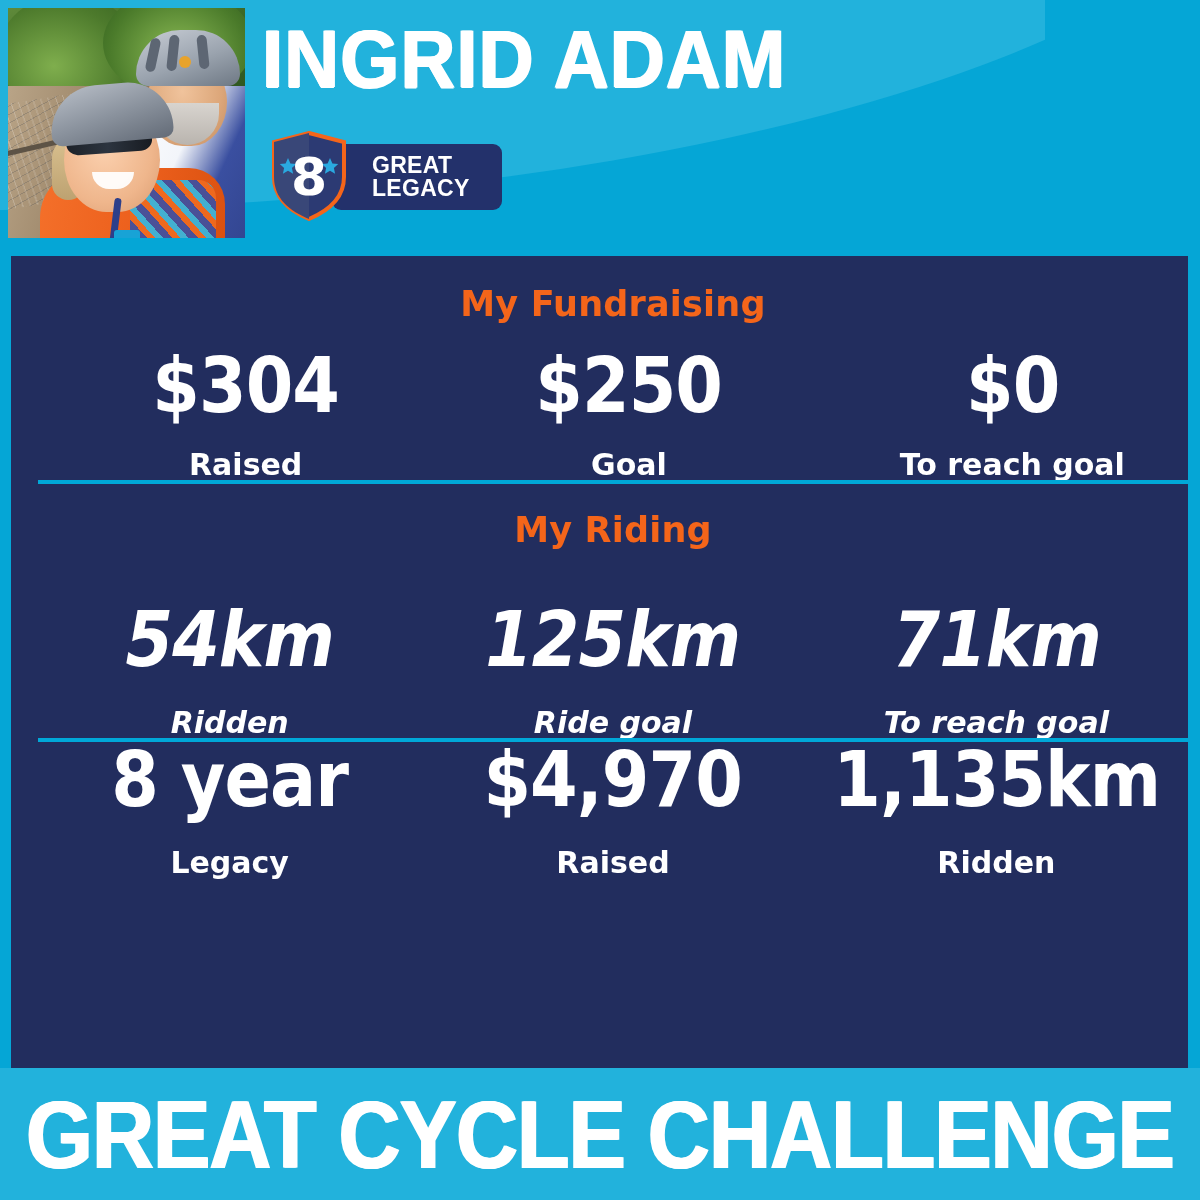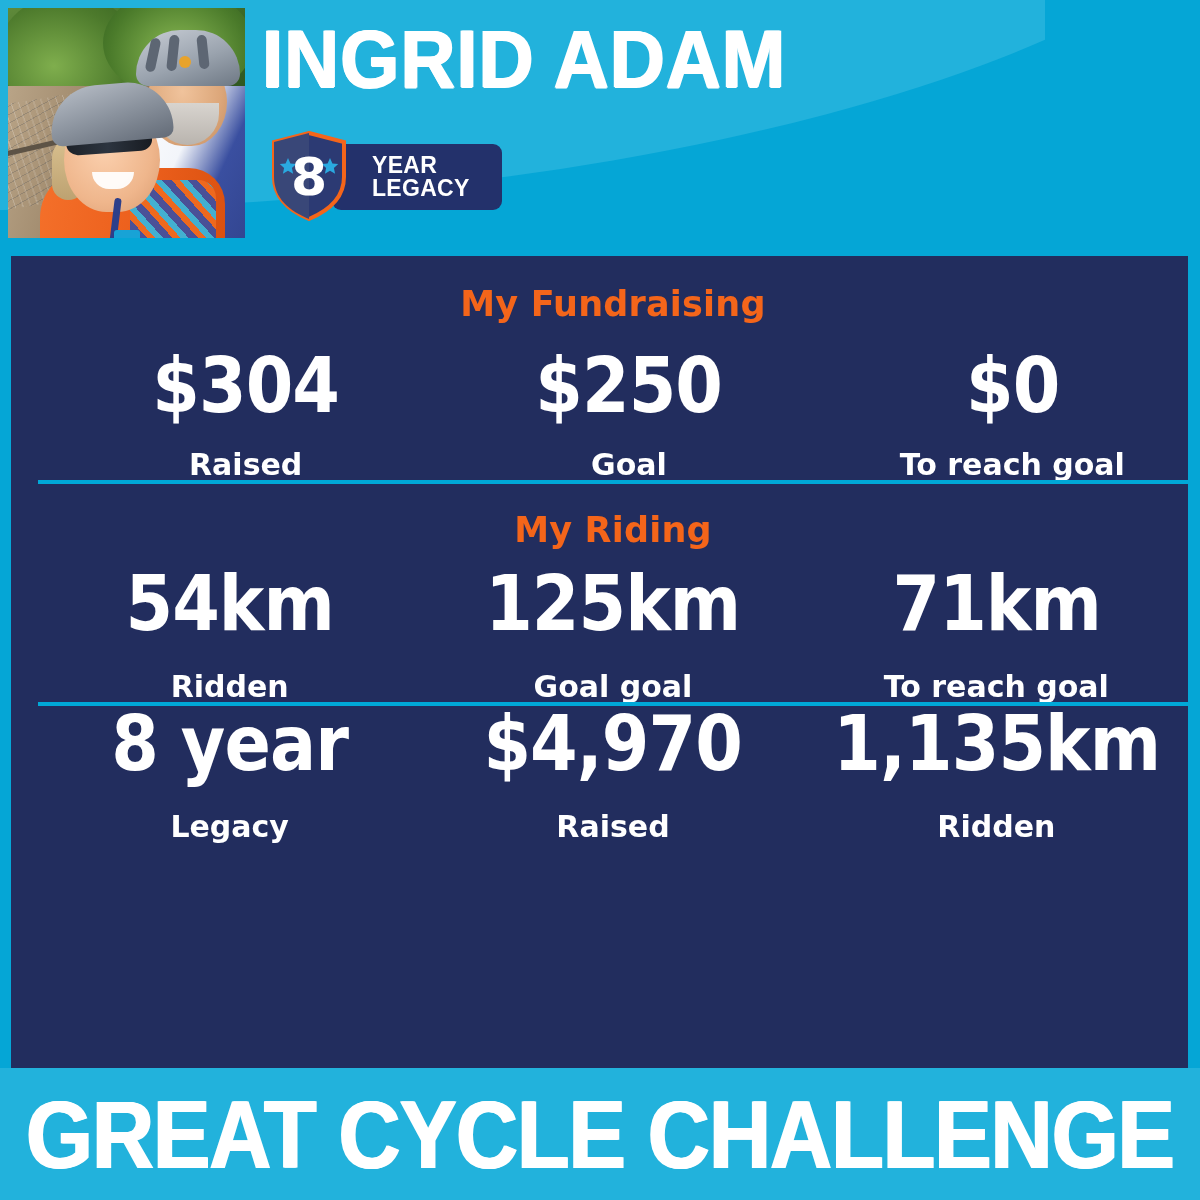--- a/index.html
+++ b/index.html
@@ -127,21 +127,21 @@
     font-family:"DejaVu Sans", sans-serif;
     transform:scaleX(.9); display:block;
   }
   .stat .lbl {
     color:#ffffff; font-weight:700; font-size:30px; line-height:1;
     font-family:"DejaVu Sans", sans-serif;
   }
   .s1 .sec-title { padding-top:28px; }
   .s1 .stats { margin-top:24px;margin-left:16px; }
   .s1 .lbl { margin-top:26px; }
-  .s2 .stats { margin-top:16px; }
+  .s2 .stats { margin-top:52px;font-style:italic; }
   .s2 .lbl { margin-top:30px; }
   .s3 .stats { }
   .s3 .lbl { margin-top:30px; }
 
   
   .footer {
     position:absolute; left:0; top:1068px; width:1200px; height:132px;
     background:#22B2DC; display:flex; align-items:center; justify-content:center;
   }
   .footer-text {
@@ -184,21 +184,21 @@
     <div class="w-glass"></div>
     <div class="w-helmet"></div>
     <div class="w-lanyard"></div>
     <div class="w-badge"></div>
   </div>
 
   <div class="rider-name">INGRID ADAM</div>
 
   <div class="legacy-badge">
     <div class="legacy-plate">
-      <span>YEAR</span>
+      <span>GREAT</span>
       <span>LEGACY</span>
     </div>
     <div class="shield-wrap">
       <svg width="78" height="90" viewBox="0 0 78 90">
         <path d="M39 2 L74 11 V46 C74 68 58 80 39 88 C20 80 4 68 4 46 V11 Z" fill="#2c3a73" stroke="#F4651A" stroke-width="4"></path>
         <path d="M39 2 L4 11 V46 C4 68 20 80 39 88 Z" fill="#394778"></path>
         <polygon points="17,26 19.4,31.4 25.2,32 20.9,36 22.1,41.8 17,38.8 11.9,41.8 13.1,36 8.8,32 14.6,31.4" fill="#2aa9e0" transform="translate(1,1)"></polygon>
         <polygon points="61,26 63.4,31.4 69.2,32 64.9,36 66.1,41.8 61,38.8 55.9,41.8 57.1,36 52.8,32 58.6,31.4" fill="#2aa9e0" transform="translate(-1,1)"></polygon>
         <text x="39" y="64" text-anchor="middle" font-family="DejaVu Sans, sans-serif" font-size="52" font-weight="bold" fill="#ffffff">8</text>
       </svg>
@@ -228,21 +228,21 @@
 
   <div class="section s2">
     <div class="sec-title">My Riding</div>
     <div class="stats">
       <div class="stat">
         <span class="val">54km</span>
         <div class="lbl">Ridden</div>
       </div>
       <div class="stat">
         <span class="val">125km</span>
-        <div class="lbl">Goal goal</div>
+        <div class="lbl">Ride goal</div>
       </div>
       <div class="stat">
         <span class="val">71km</span>
         <div class="lbl">To reach goal</div>
       </div>
     </div>
   </div>
 
   <div class="section s3">
     <div class="stats">

